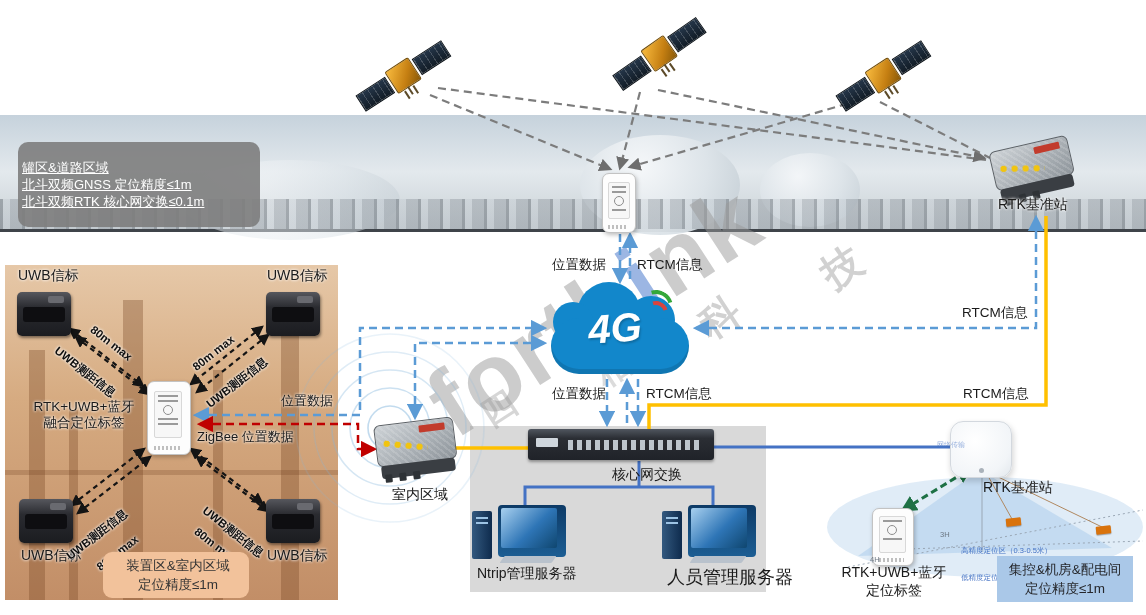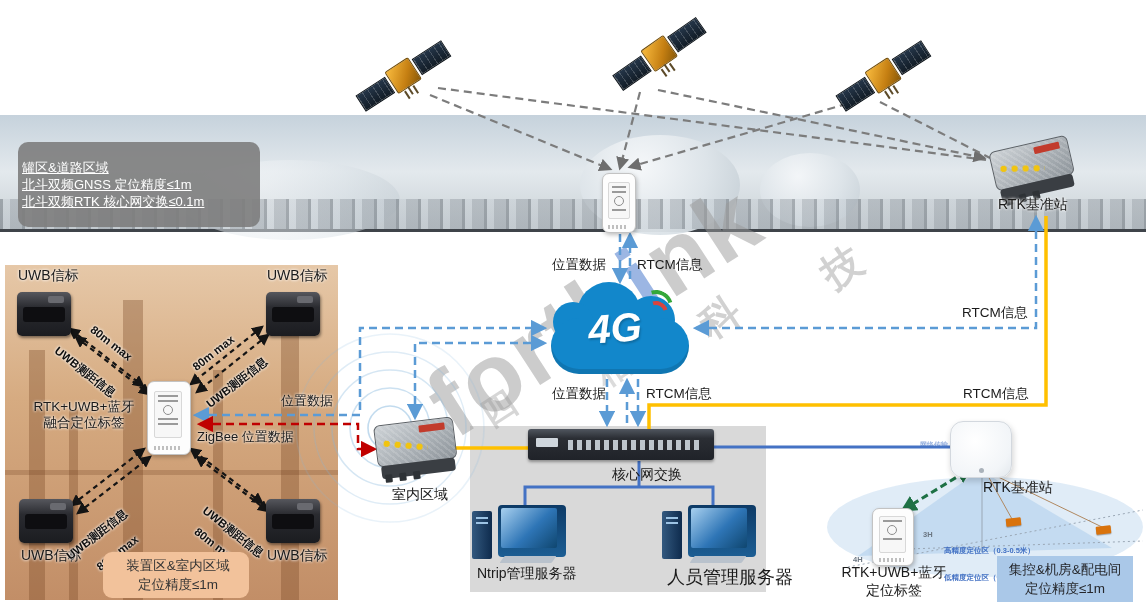--- a/index.html
+++ b/index.html
@@ -85,21 +85,21 @@
     border-radius:5px;box-shadow:1px 2px 3px rgba(0,0,0,.45);}
   .beacon::before{content:'';position:absolute;left:6px;right:6px;top:15px;height:15px;background:#0e0e11;border-radius:3px;}
   .beacon::after{content:'';position:absolute;right:7px;top:4px;width:16px;height:7px;background:#696a70;border-radius:2px;}
 
   .omark{background:#d9730d;border-radius:1px;box-shadow:0 1px 1px rgba(0,0,0,.3);}
 
   
   .lbl{position:absolute;z-index:5;font-size:13.5px;color:#1a1a1a;white-space:nowrap;}
   .halo{text-shadow:0 0 3px rgba(255,255,255,.85),0 0 3px rgba(255,255,255,.85);}
   .rot{font-size:11.5px;font-weight:700;color:#0e0e0e;transform-origin:left center;}
-  .tiny{font-size:7.5px;color:#4472c4;font-weight:700;}
+  .tiny{font-size:7.5px;color:#4472c4;font-weight:400;margin-left:17px;}
   .areabox{position:absolute;z-index:5;text-align:center;font-size:13.5px;line-height:19px;color:#353535;border-radius:9px;padding:4px 8px;}
   .areabox.orange{background:#f2c29b;}
   .areabox.blue{background:#aac8e8;border-radius:0;color:#26272b;}
   .ctr{text-align:center;}
 </style>
 </head>
 <body>
 
 <div id="canvas">
 

